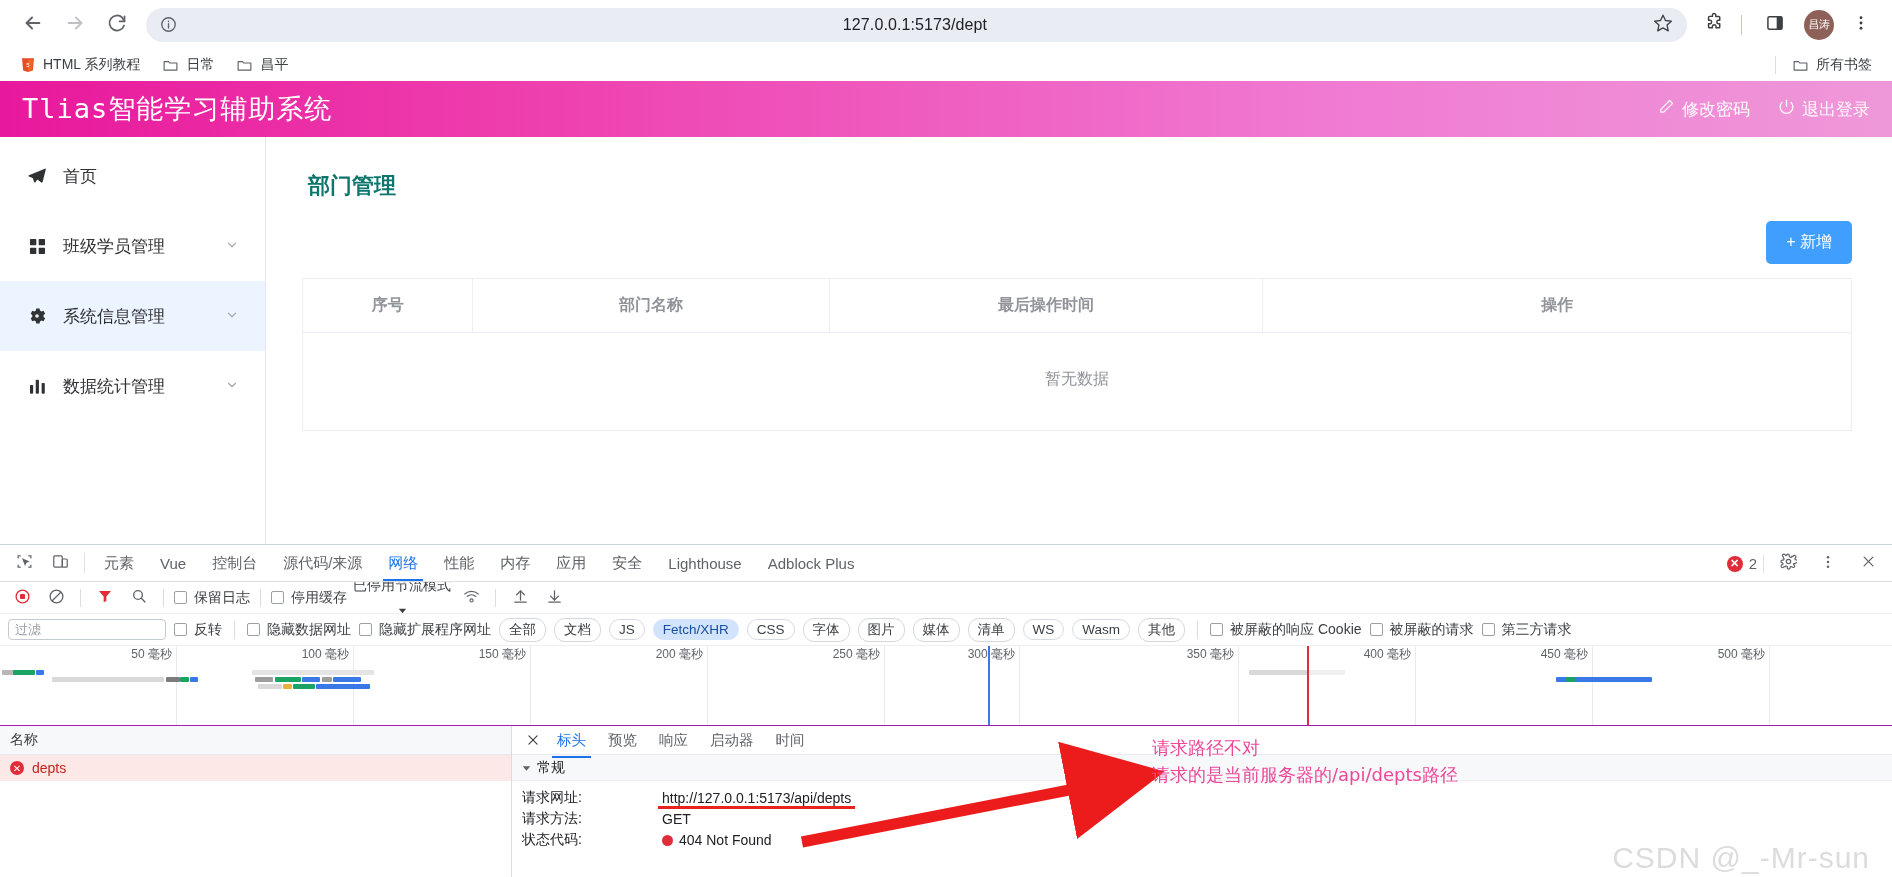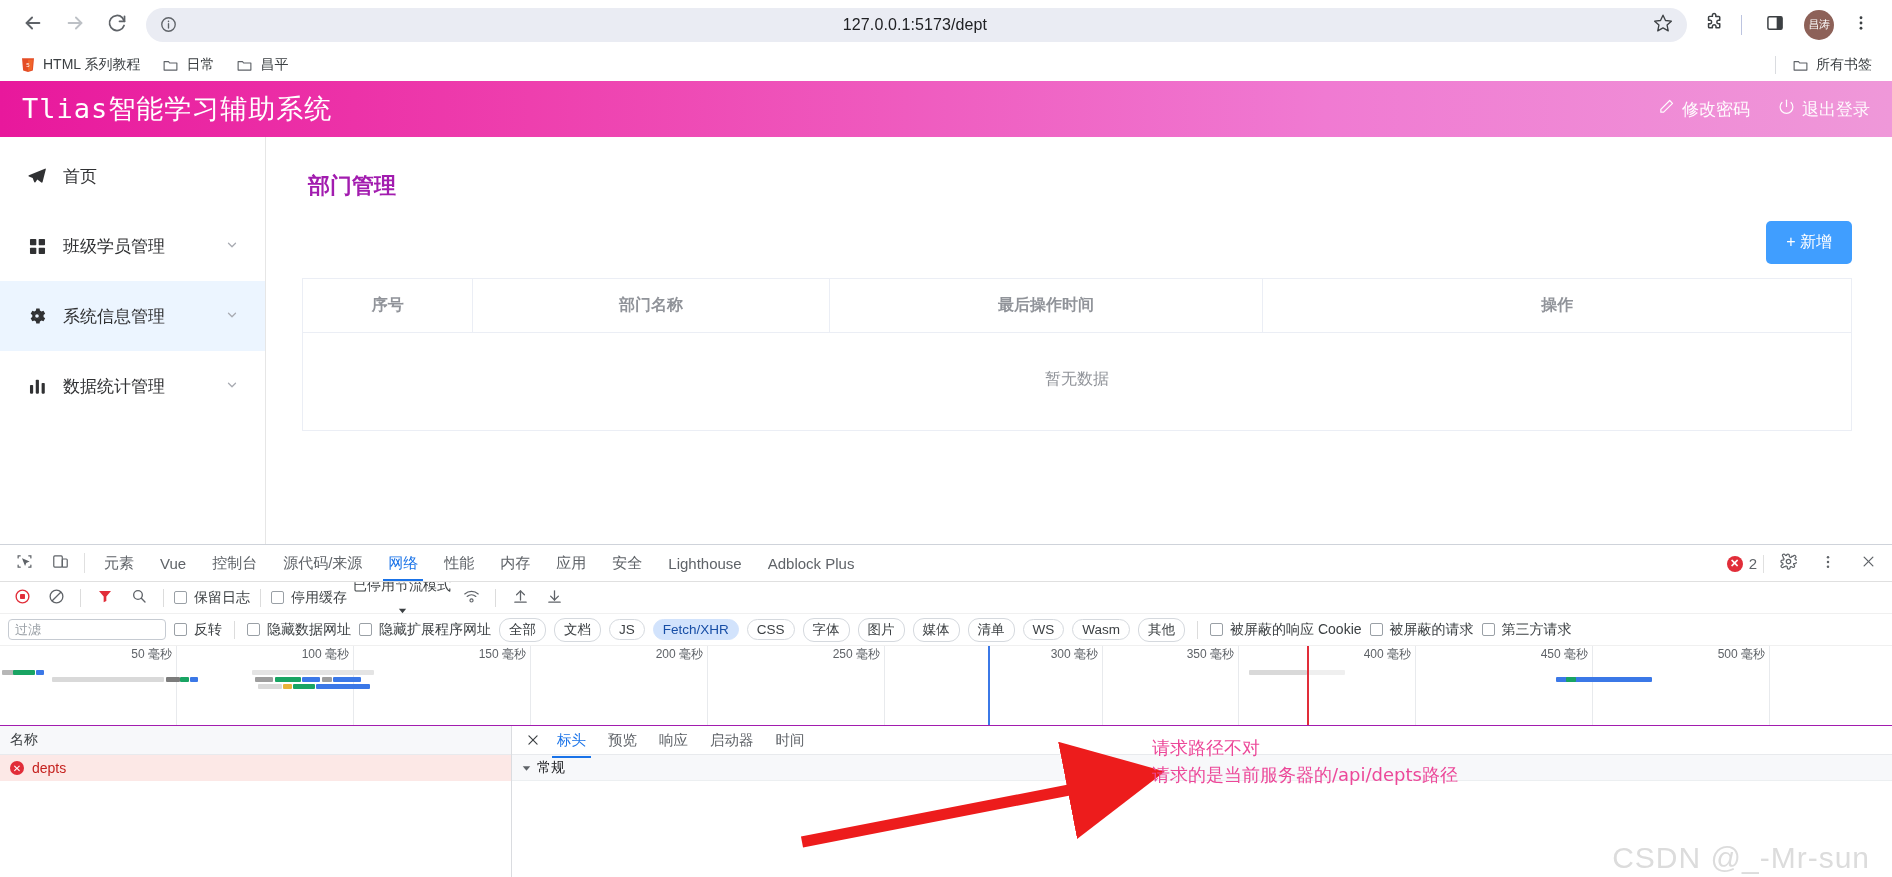--- a/index.html
+++ b/index.html
@@ -81,21 +81,21 @@
   .side-item{
     height:70px; display:flex; align-items:center; padding:0 26px;
     font-size:17px; color:#303133; cursor:pointer; gap:15px;
   }
   .side-item .si-ico{ width:22px; display:flex; align-items:center; justify-content:center; color:#303133;}
   .side-item .si-label{ flex:1; }
   .side-item .si-arrow{ color:#a8abb2; font-size:13px; }
   .side-item.active{ background:#ecf5ff; }
 
   .content{ flex:1; padding:26px 40px 0 36px; min-width:0; }
-  .page-title{ font-size:22px; font-weight:bold; color:#a21caf; margin:8px 0 0 6px;}
+  .page-title{ font-size:22px; font-weight:bold; color:#0f766e; margin:8px 0 0 6px;}
   .toolbar-row{ display:flex; justify-content:flex-end; margin-top:20px; }
   .btn-primary{
     background:#409eff; color:#fff; border:none; border-radius:5px;
     padding:11px 20px; font-size:16px; cursor:pointer;
     font-family:"Liberation Sans", sans-serif;
   }
   table.dept{
     width:100%; border-collapse:collapse; margin-top:14px;
     border:1px solid #ebeef5; table-layout:fixed;
   }
@@ -643,21 +643,21 @@
       <span>第三方请求</span>
     </div>
   </div>
 
   <div class="dt-timeline">
     <div class="tl-tick" style="left:0;width:177px">50 毫秒</div>
     <div class="tl-tick" style="left:177px;width:177px">100 毫秒</div>
     <div class="tl-tick" style="left:354px;width:177px">150 毫秒</div>
     <div class="tl-tick" style="left:531px;width:177px">200 毫秒</div>
     <div class="tl-tick" style="left:708px;width:177px">250 毫秒</div>
-    <div class="tl-tick" style="left:926px;width:177px">300 毫秒</div>
+    <div class="tl-tick" style="left:843px;width:177px">300 毫秒</div>
     <div class="tl-tick" style="left:1062px;width:177px">350 毫秒</div>
     <div class="tl-tick" style="left:1239px;width:177px">400 毫秒</div>
     <div class="tl-tick" style="left:1416px;width:177px">450 毫秒</div>
     <div class="tl-tick" style="left:1593px;width:177px">500 毫秒</div>
 
     <div class="tl-bars">
       <div class="barline" style="left:2px;top:0;width:12px;background:#b7b7b7"></div>
       <div class="barline" style="left:13px;top:0;width:22px;background:#19a463"></div>
       <div class="barline" style="left:36px;top:0;width:8px;background:#3b78e7"></div>
       <div class="barline" style="left:52px;top:7px;width:112px;background:#d9d9d9"></div>
@@ -709,20 +709,36 @@
 
       <div class="rd-section">
         <span>
           <svg width="9" height="9" viewBox="0 0 12 12" fill="#5f6368">
               <polygon points="1 3 11 3 6 9"></polygon>
             </svg>
         </span>
         <span>常规</span>
       </div>
 
+      <div class="rd-rows">
+        <div class="rd-row">
+          <span class="rd-key">请求网址:</span>
+          <span class="rd-val underline">http://127.0.0.1:5173/api/depts</span>
+        </div>
+        <div class="rd-row">
+          <span class="rd-key">请求方法:</span>
+          <span class="rd-val">GET</span>
+        </div>
+        <div class="rd-row">
+          <span class="rd-key">状态代码:</span>
+          <span class="rd-val">
+            <span class="status-dot"></span><span>404 Not Found</span>
+          </span>
+        </div>
+      </div>
 
       <svg class="arrow-svg" style="left:-20px; top:8px; width:680px; height:130px;">
         <defs>
           <marker id="ah" markerWidth="9" markerHeight="9" refX="3" refY="4.5" orient="auto">
             <polygon points="0,0 9,4.5 0,9" fill="#ed1c1c"></polygon>
           </marker>
         </defs>
         <line x1="310" y1="108" x2="608" y2="50" stroke="#ed1c1c" stroke-width="11" marker-end="url(#ah)"></line>
       </svg>
 

